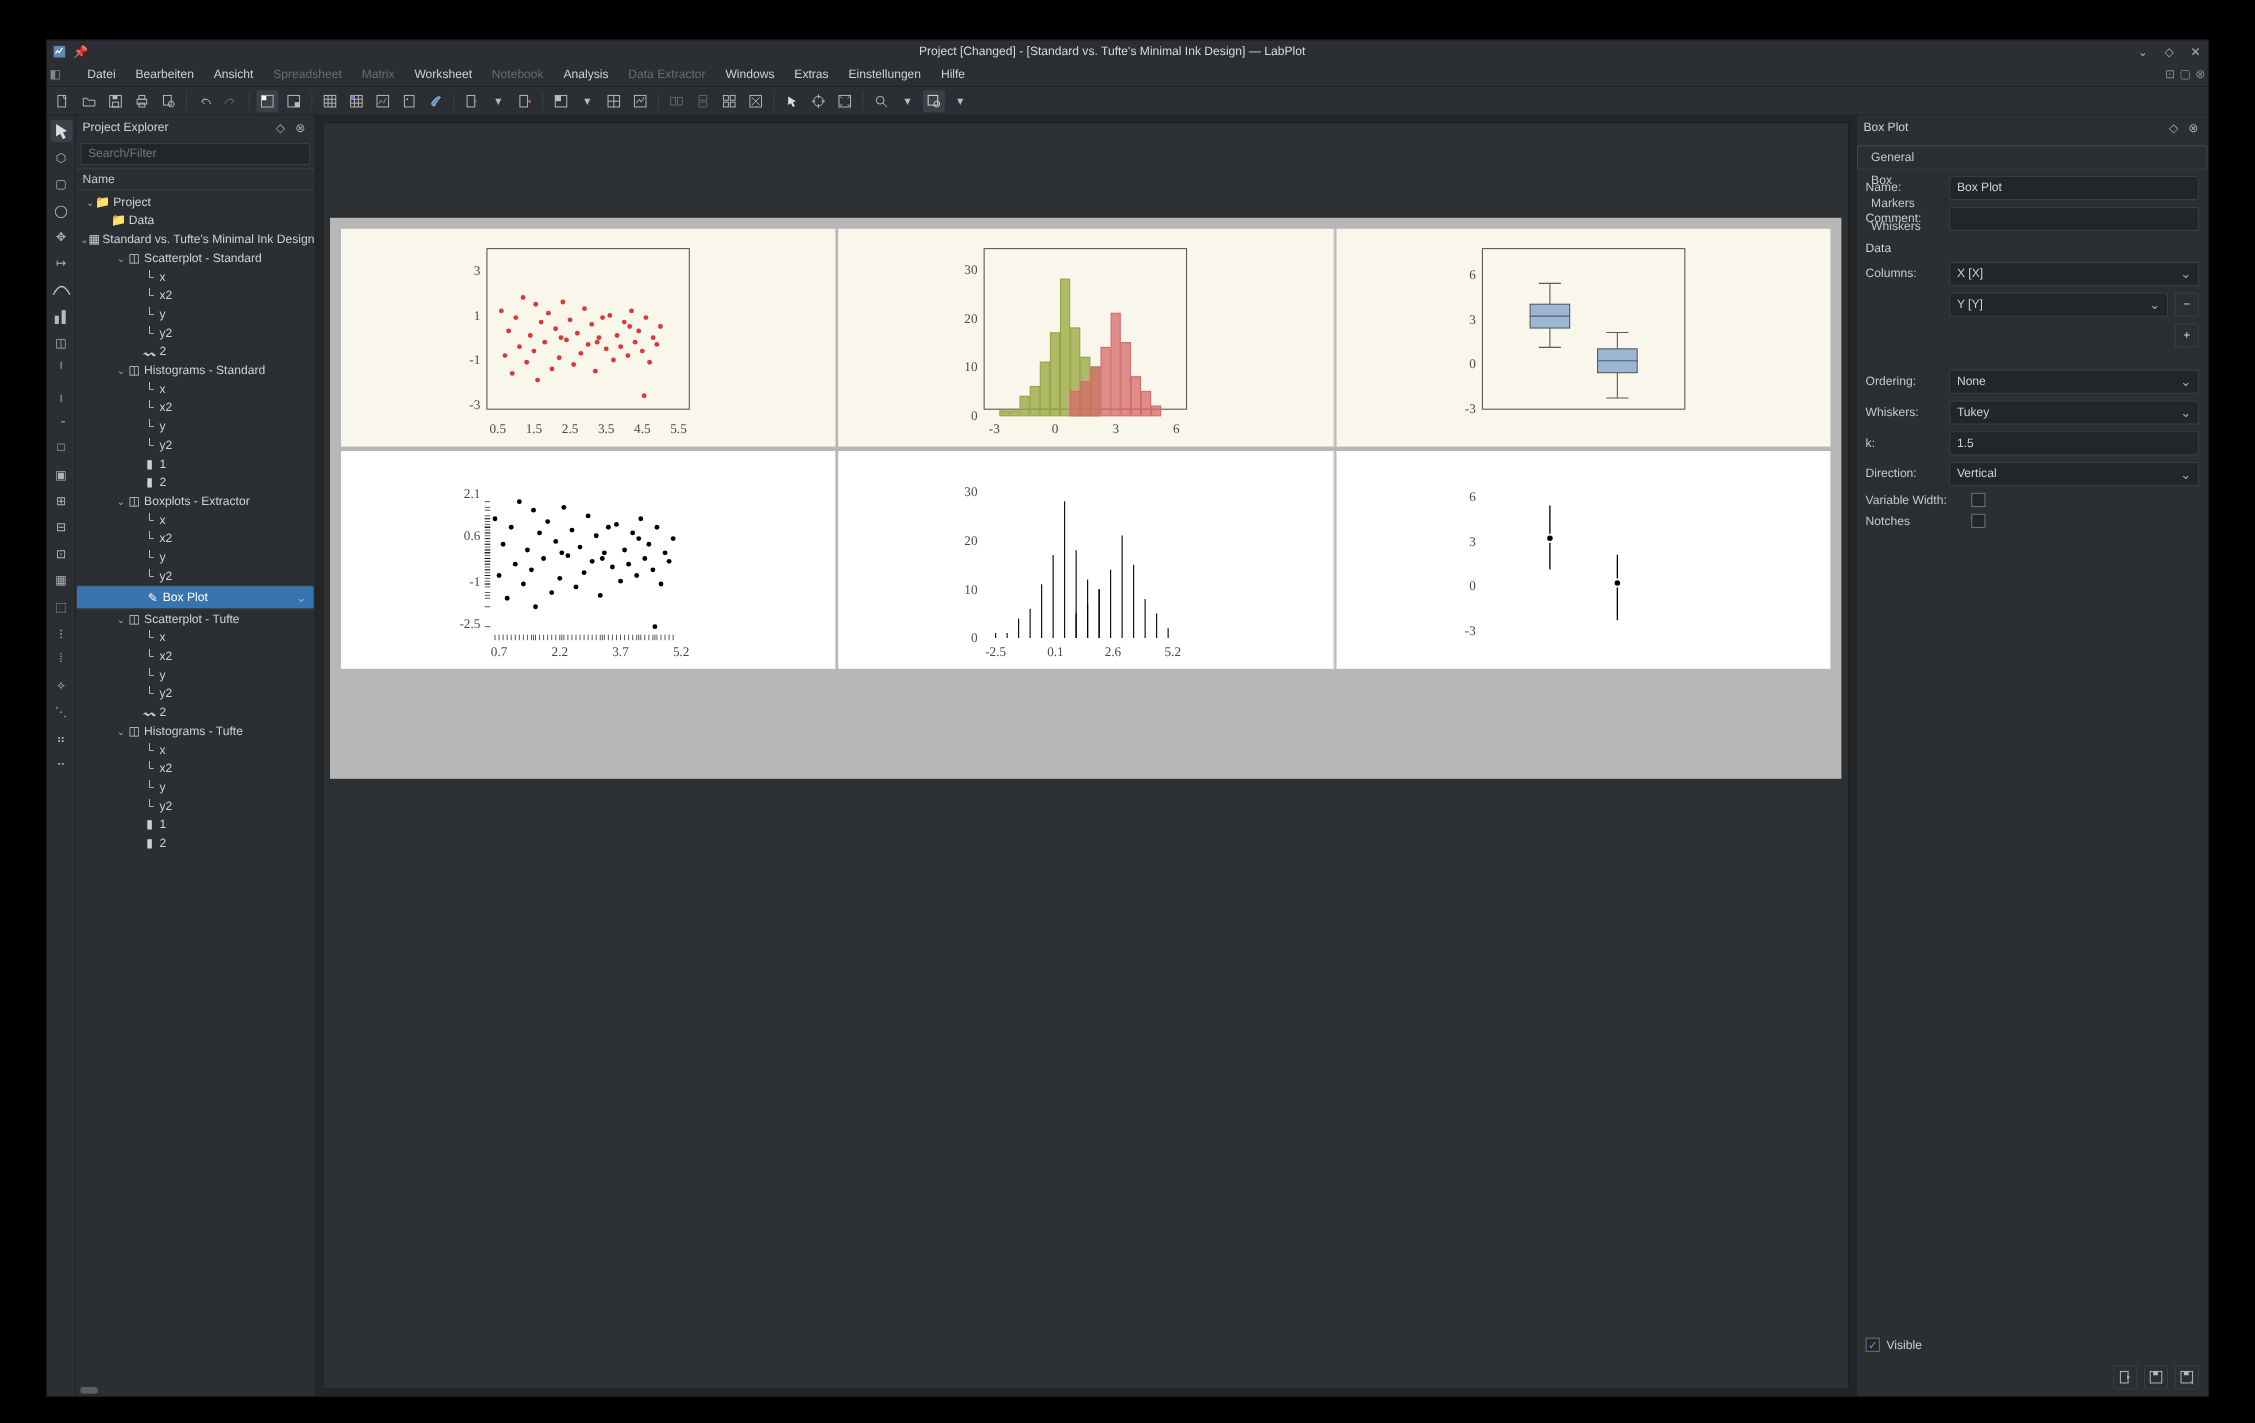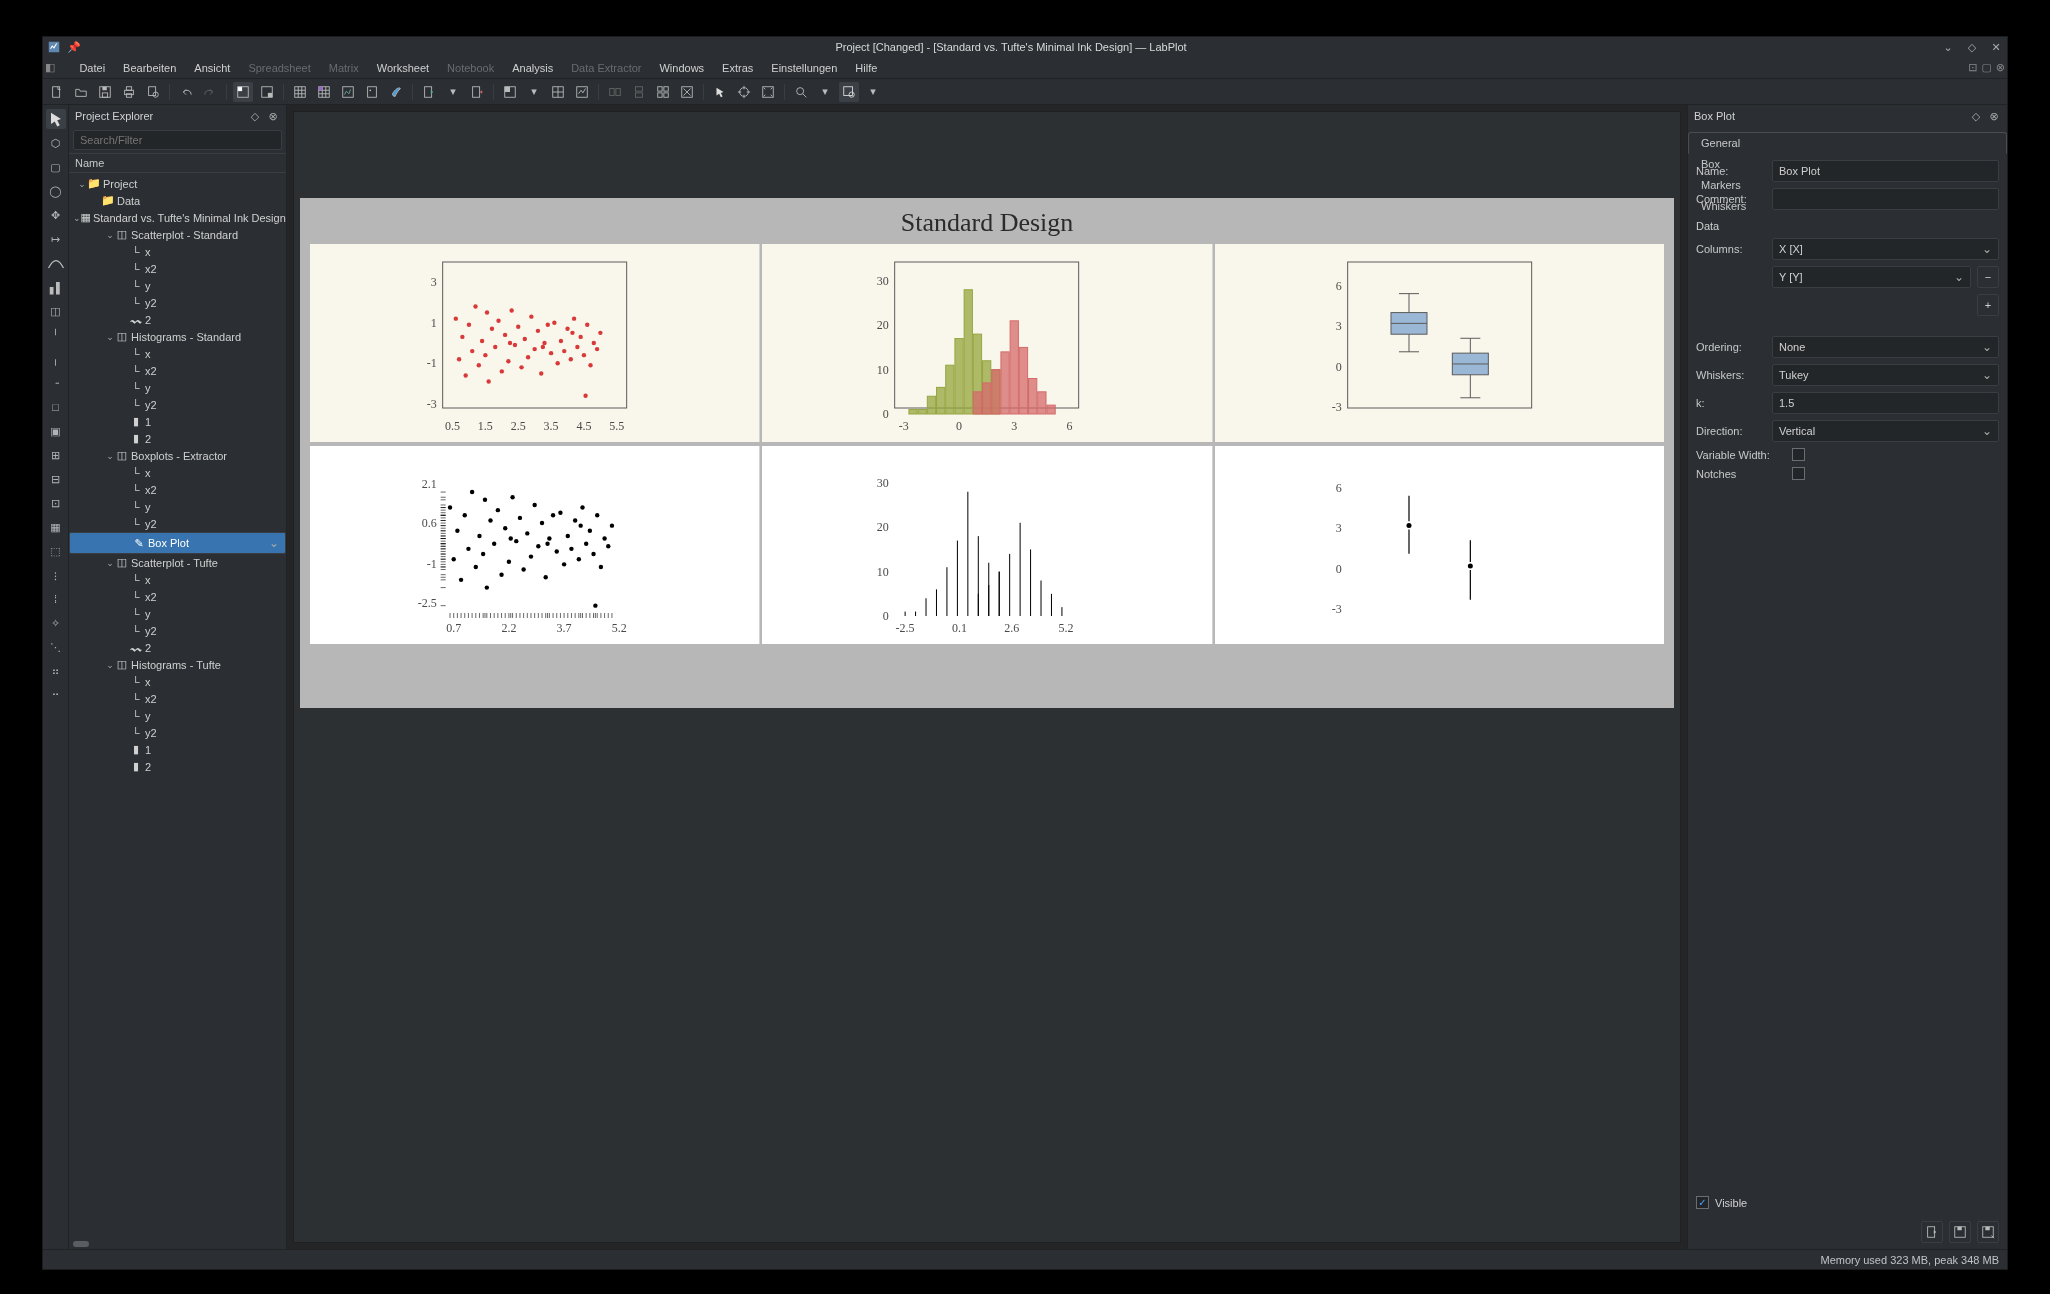--- a/index.html
+++ b/index.html
@@ -575,21 +575,20 @@
           </div>
         </div>
       <div class="hscroll">
           <div class="thumb"></div>
         </div>
     </div>
 
     <div class="canvas">
       <div class="worksheet">
         <div class="plot-sheet">
-          <div class="plot-title">Standard Design</div>
           <div class="plot-row">
             <div class="plot bordered"><svg id="p0" viewBox="0 0 240 198">
                   <rect x="28" y="18" width="184" height="146" fill="none" stroke="#5a5a5a"></rect>
                   <text x="22" y="163.85714285714286" text-anchor="end" font-size="12" font-family="serif" fill="#4a4a4a">-3</text>
                   <text x="22" y="123.28571428571428" text-anchor="end" font-size="12" font-family="serif" fill="#4a4a4a">-1</text>
                   <text x="22" y="82.71428571428571" text-anchor="end" font-size="12" font-family="serif" fill="#4a4a4a">1</text>
                   <text x="22" y="42.14285714285714" text-anchor="end" font-size="12" font-family="serif" fill="#4a4a4a">3</text>
                   <text x="37.85714285714286" y="186" text-anchor="middle" font-size="12" font-family="serif" fill="#4a4a4a">0.5</text>
                   <text x="70.71428571428572" y="186" text-anchor="middle" font-size="12" font-family="serif" fill="#4a4a4a">1.5</text>
                   <text x="103.57142857142857" y="186" text-anchor="middle" font-size="12" font-family="serif" fill="#4a4a4a">2.5</text>
@@ -998,16 +997,13 @@
             <svg viewBox="0 0 16 16">
               <rect x="2" y="2" width="12" height="12" fill="none" stroke="#bbb"></rect>
               <rect x="5" y="2" width="5" height="4" fill="#bbb"></rect>
               <path d="M12 12l3 3" stroke="#bbb"></path>
             </svg>
           </div>
       </div>
     </div>
   </div>
 
-  <div class="statusbar">
-    <span>Memory used 323 MB, peak 348 MB</span>
-  </div>
 </div>
 
 </body></html>

